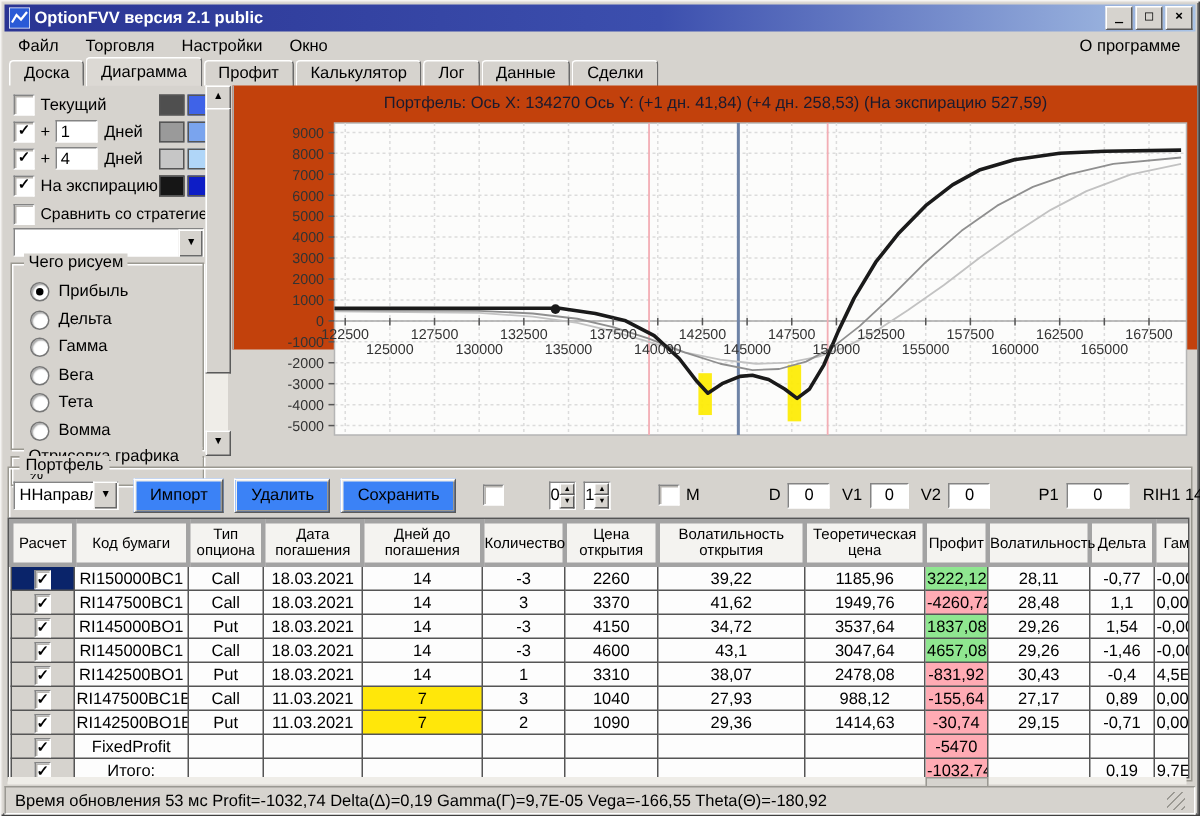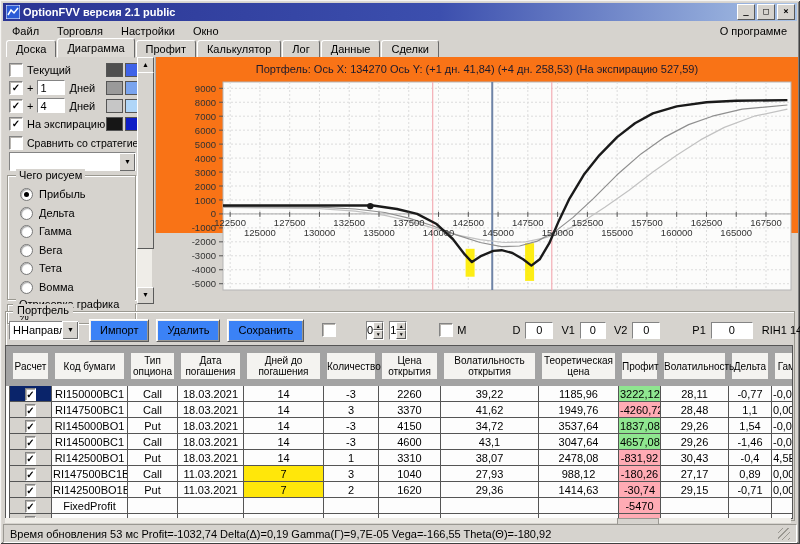--- a/index.html
+++ b/index.html
@@ -40,41 +40,41 @@
   .groupbox .gtitle{position:absolute;top:-7px;left:8px;background:#d6d3ce;padding:0 3px;font-size:11px;}
   .radio-row{position:absolute;left:12px;display:flex;align-items:flex-start;gap:6px;height:14px;}
   .rad{width:11px;height:11px;border-radius:50%;background:#fff;border:1px solid #777;box-shadow:inset 1px 1px 1px #aaa;position:relative;flex:0 0 auto;}
   .rad.sel:after{content:"";position:absolute;left:3px;top:3px;width:5px;height:5px;border-radius:50%;background:#000;}
   
   #lp-scroll{position:absolute;left:137px;top:57px;width:15px;height:247px;background:#efede8;}
   .sbtn{position:absolute;left:0;width:15px;height:15px;background:#d6d3ce;border:1px solid;border-color:#fff #5a5a5a #5a5a5a #fff;
         font-size:7px;text-align:center;line-height:13px;color:#000;}
   #lp-thumb{position:absolute;left:0;top:15px;width:15px;height:175px;background:#d6d3ce;border:1px solid;border-color:#fff #5a5a5a #5a5a5a #fff;}
   
-  #chartpane{position:absolute;left:155px;top:57px;width:642px;height:176px;background:#f97316;border-left:1px solid #aaa;}
+  #chartpane{position:absolute;left:155px;top:57px;width:642px;height:176px;background:#c2410c;border-left:1px solid #aaa;}
   #chart-header{position:absolute;left:0;top:6px;width:100%;text-align:center;font-size:11px;color:#1a1a2e;}
   #chartsvg{position:absolute;left:1px;top:21px;}
   #chartsvg text.tick{font-size:9.5px;fill:#333;font-family:"Liberation Sans",sans-serif;}
   
   #portfolio{position:absolute;left:3px;top:306px;width:794px;height:215px;}
   #pf-border{position:absolute;left:2px;top:5px;right:2px;bottom:0;border:1px solid #9a9890;box-shadow:inset 1px 1px 0 #fff;}
   #pf-title{position:absolute;top:-2px;left:10px;background:#d6d3ce;padding:0 4px;font-size:11px;}
   #pf-toolbar{position:absolute;left:6px;top:12px;right:6px;height:24px;display:flex;align-items:center;font-size:11px;}
   .btn{height:21px;background:#3b82f6;border:1px solid;border-color:#fff #5a5a5a #5a5a5a #fff;box-shadow:inset 1px 1px 0 #f0efec, inset -1px -1px 0 #9a9892;
        padding:0 10px;font-size:11px;display:flex;align-items:center;}
   .spin{width:26px;height:17px;background:#fff;border:1px solid;border-color:#848484 #fff #fff #848484;display:flex;}
   .spin .sval{flex:1;text-align:center;font-size:11px;line-height:16px;}
   .spin .arrows{width:10px;display:flex;flex-direction:column;}
   .spin .arrows div{flex:1;background:#d6d3ce;border:1px solid;border-color:#fff #5a5a5a #5a5a5a #fff;font-size:5px;line-height:6px;text-align:center;color:#000;}
   .fld{height:15px;border:1px solid;border-color:#848484 #fff #fff #848484;background:#fff;font-size:11px;text-align:center;
        font-family:"Liberation Sans",sans-serif;padding:0;}
   
   #tablewrap{position:absolute;left:5px;top:345px;width:786px;height:172px;overflow:hidden;background:#fff;border:1px solid #555;}
   table{border-collapse:collapse;table-layout:fixed;width:804px;font-size:11px;}
-  th{border:7px solid #a3a3a3;background:#f4f3f0;font-weight:normal;font-size:10px;padding:0;height:26px;line-height:11px;}
+  th{border:3px solid #a3a3a3;background:#f4f3f0;font-weight:normal;font-size:10px;padding:0;height:26px;line-height:11px;}
   td{border:1px solid #555;height:15px;text-align:center;padding:0 1px;overflow:hidden;white-space:nowrap;background:#fdfdfd;}
   td.chk{background:#d6d3ce;}
   td.chk.sel{background:#0a246a;}
   td.chk .cbx{margin:0 auto;}
   td.hl{background:#ffe70a;}
   
   #hscroll{position:absolute;left:5px;top:518px;width:786px;height:5px;background:#efede8;}
   #hthumb{position:absolute;left:612px;top:0;width:40px;height:5px;background:#d6d3ce;border:1px solid #9a9892;}
   #statusbar{position:absolute;left:3px;top:524px;right:3px;height:17px;background:#d6d3ce;border:1px solid;border-color:#9a9892 #fff #fff #9a9892;
      font-size:11px;display:flex;align-items:center;padding:0 6px;color:#000;}
@@ -466,33 +466,33 @@
           <tr>
             <td class="chk"><span class="cbx">✓</span></td>
             <td>RI147500BC1B</td>
             <td>Call</td>
             <td>11.03.2021</td>
             <td class="hl">7</td>
             <td>3</td>
             <td>1040</td>
             <td>27,93</td>
             <td>988,12</td>
-            <td style="background: rgb(255, 171, 180);">-180,26</td>
+            <td style="background: rgb(255, 171, 180);">-155,64</td>
             <td>27,17</td>
             <td>0,89</td>
             <td>0,00019</td>
           </tr>
           <tr>
             <td class="chk"><span class="cbx">✓</span></td>
             <td>RI142500BO1B</td>
             <td>Put</td>
             <td>11.03.2021</td>
             <td class="hl">7</td>
             <td>2</td>
-            <td>1620</td>
+            <td>1090</td>
             <td>29,36</td>
             <td>1414,63</td>
             <td style="background: rgb(255, 171, 180);">-30,74</td>
             <td>29,15</td>
             <td>-0,71</td>
             <td>0,00012</td>
           </tr>
           <tr>
             <td class="chk"><span class="cbx">✓</span></td>
             <td>FixedProfit</td>

